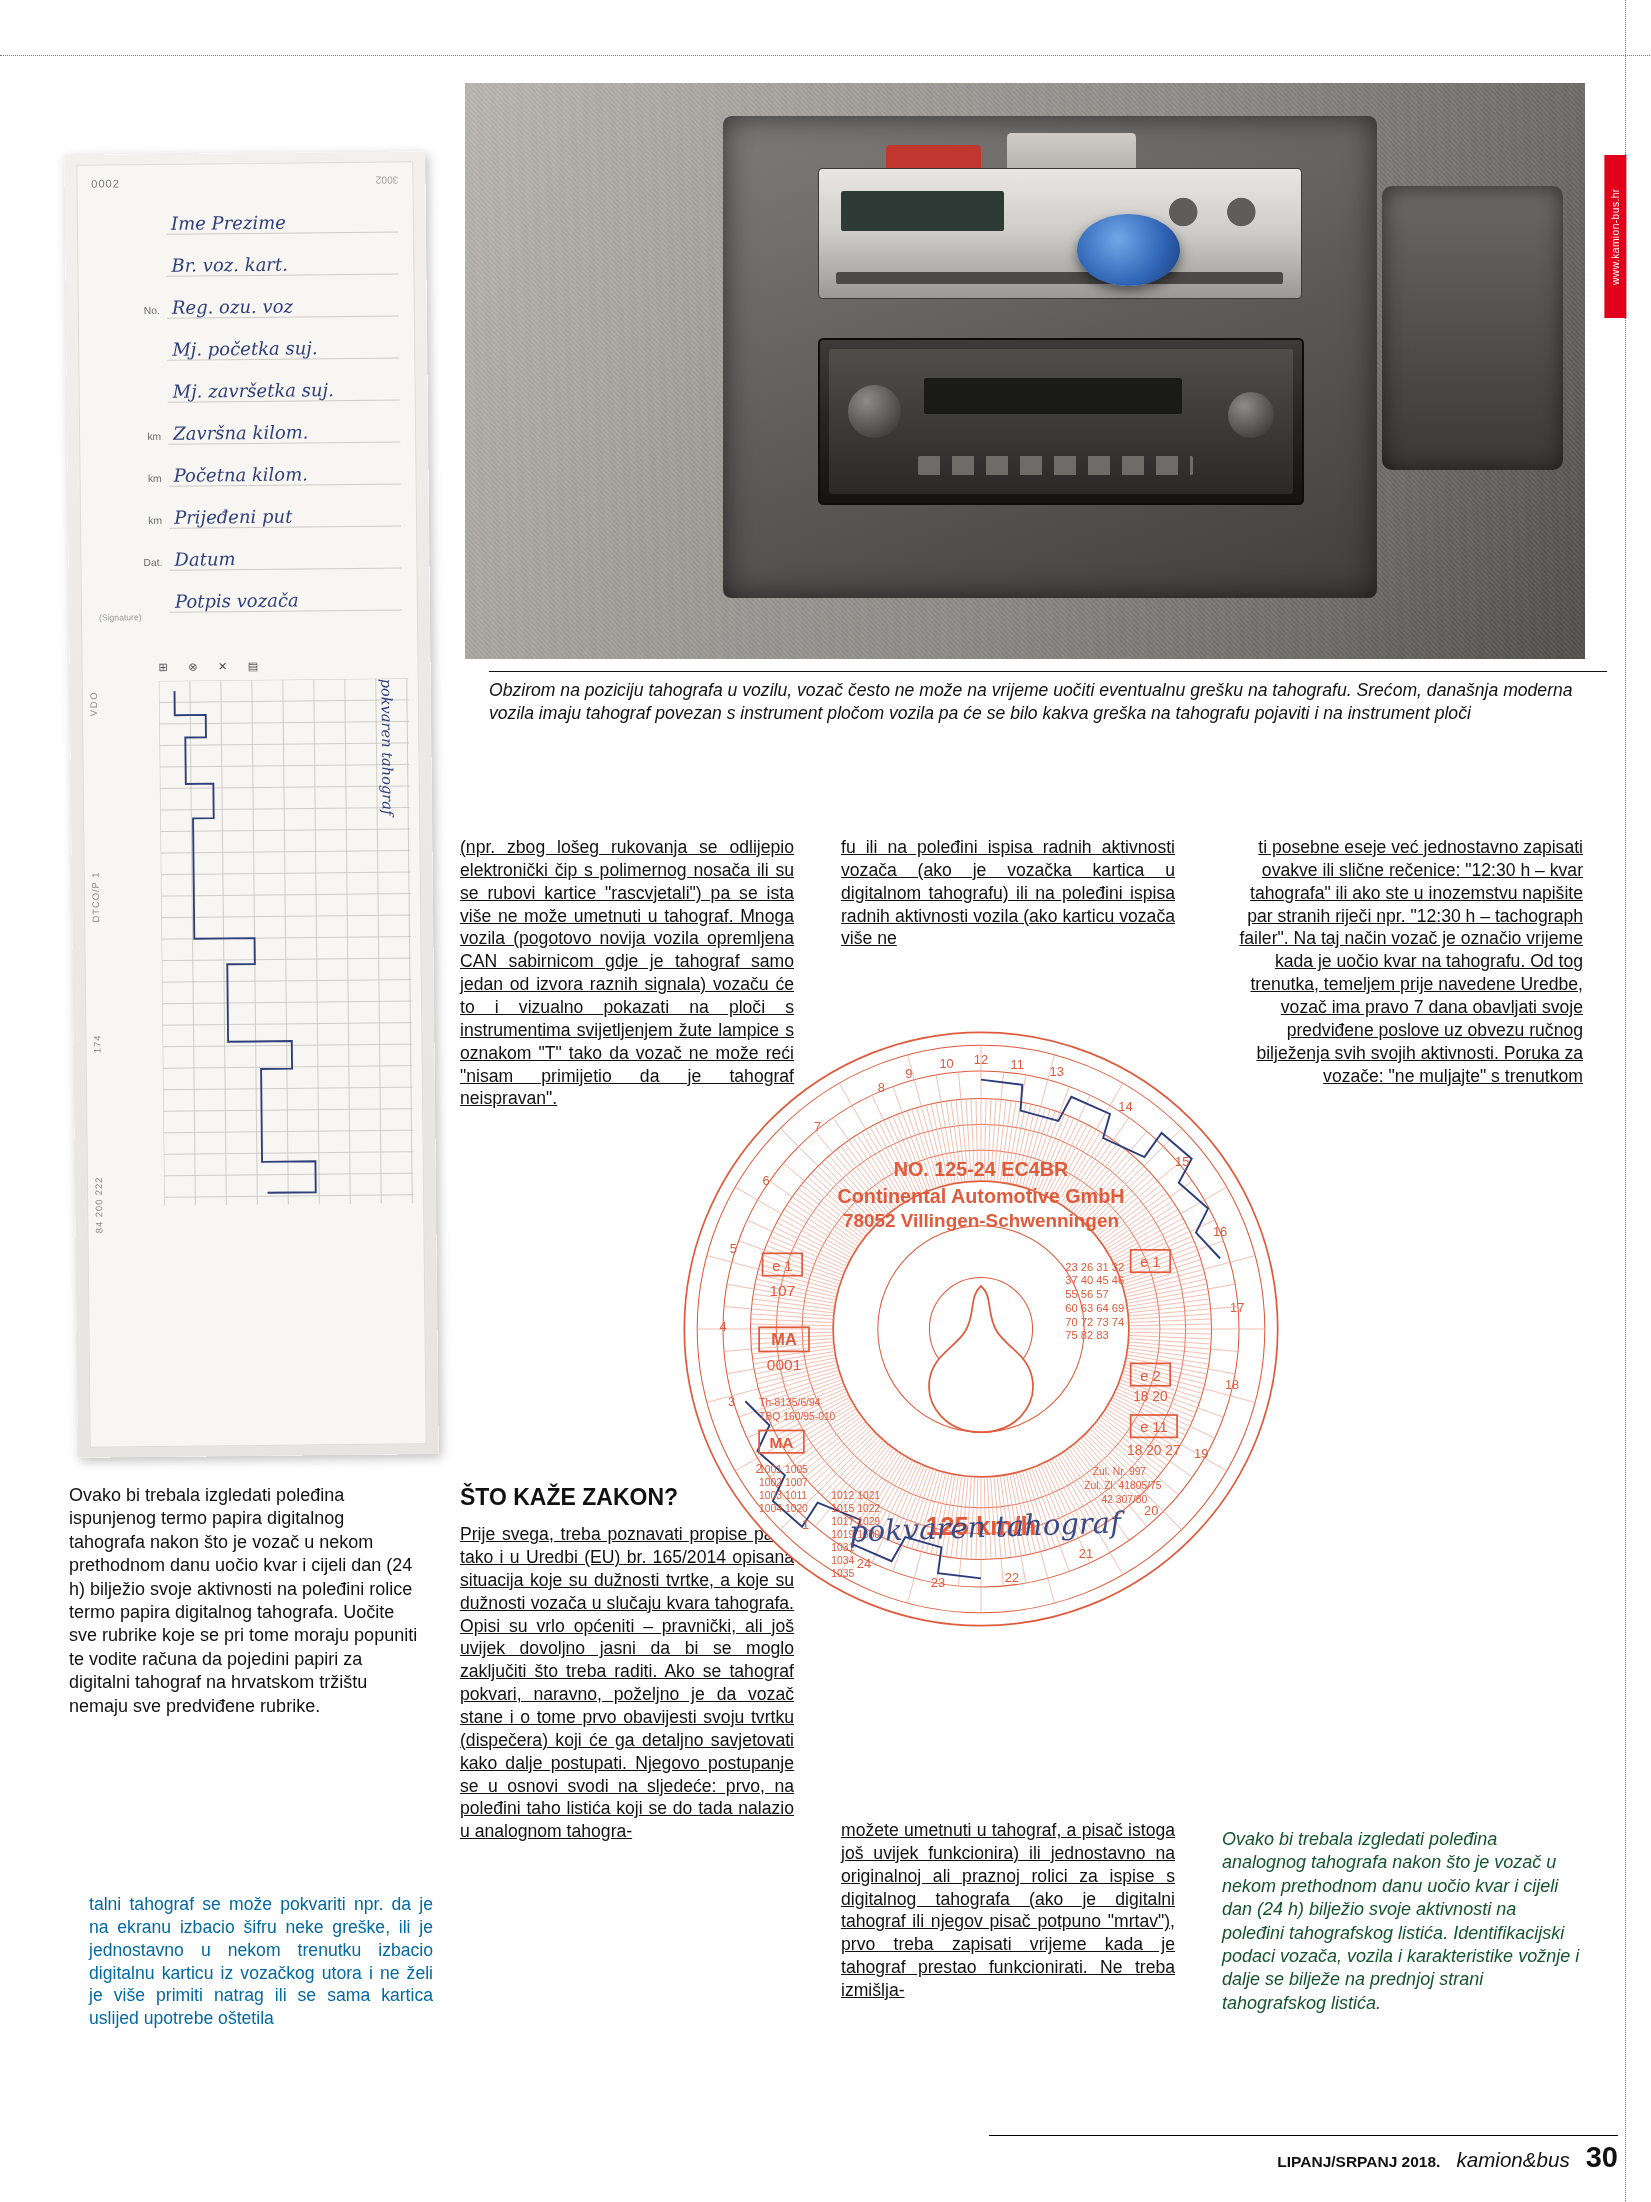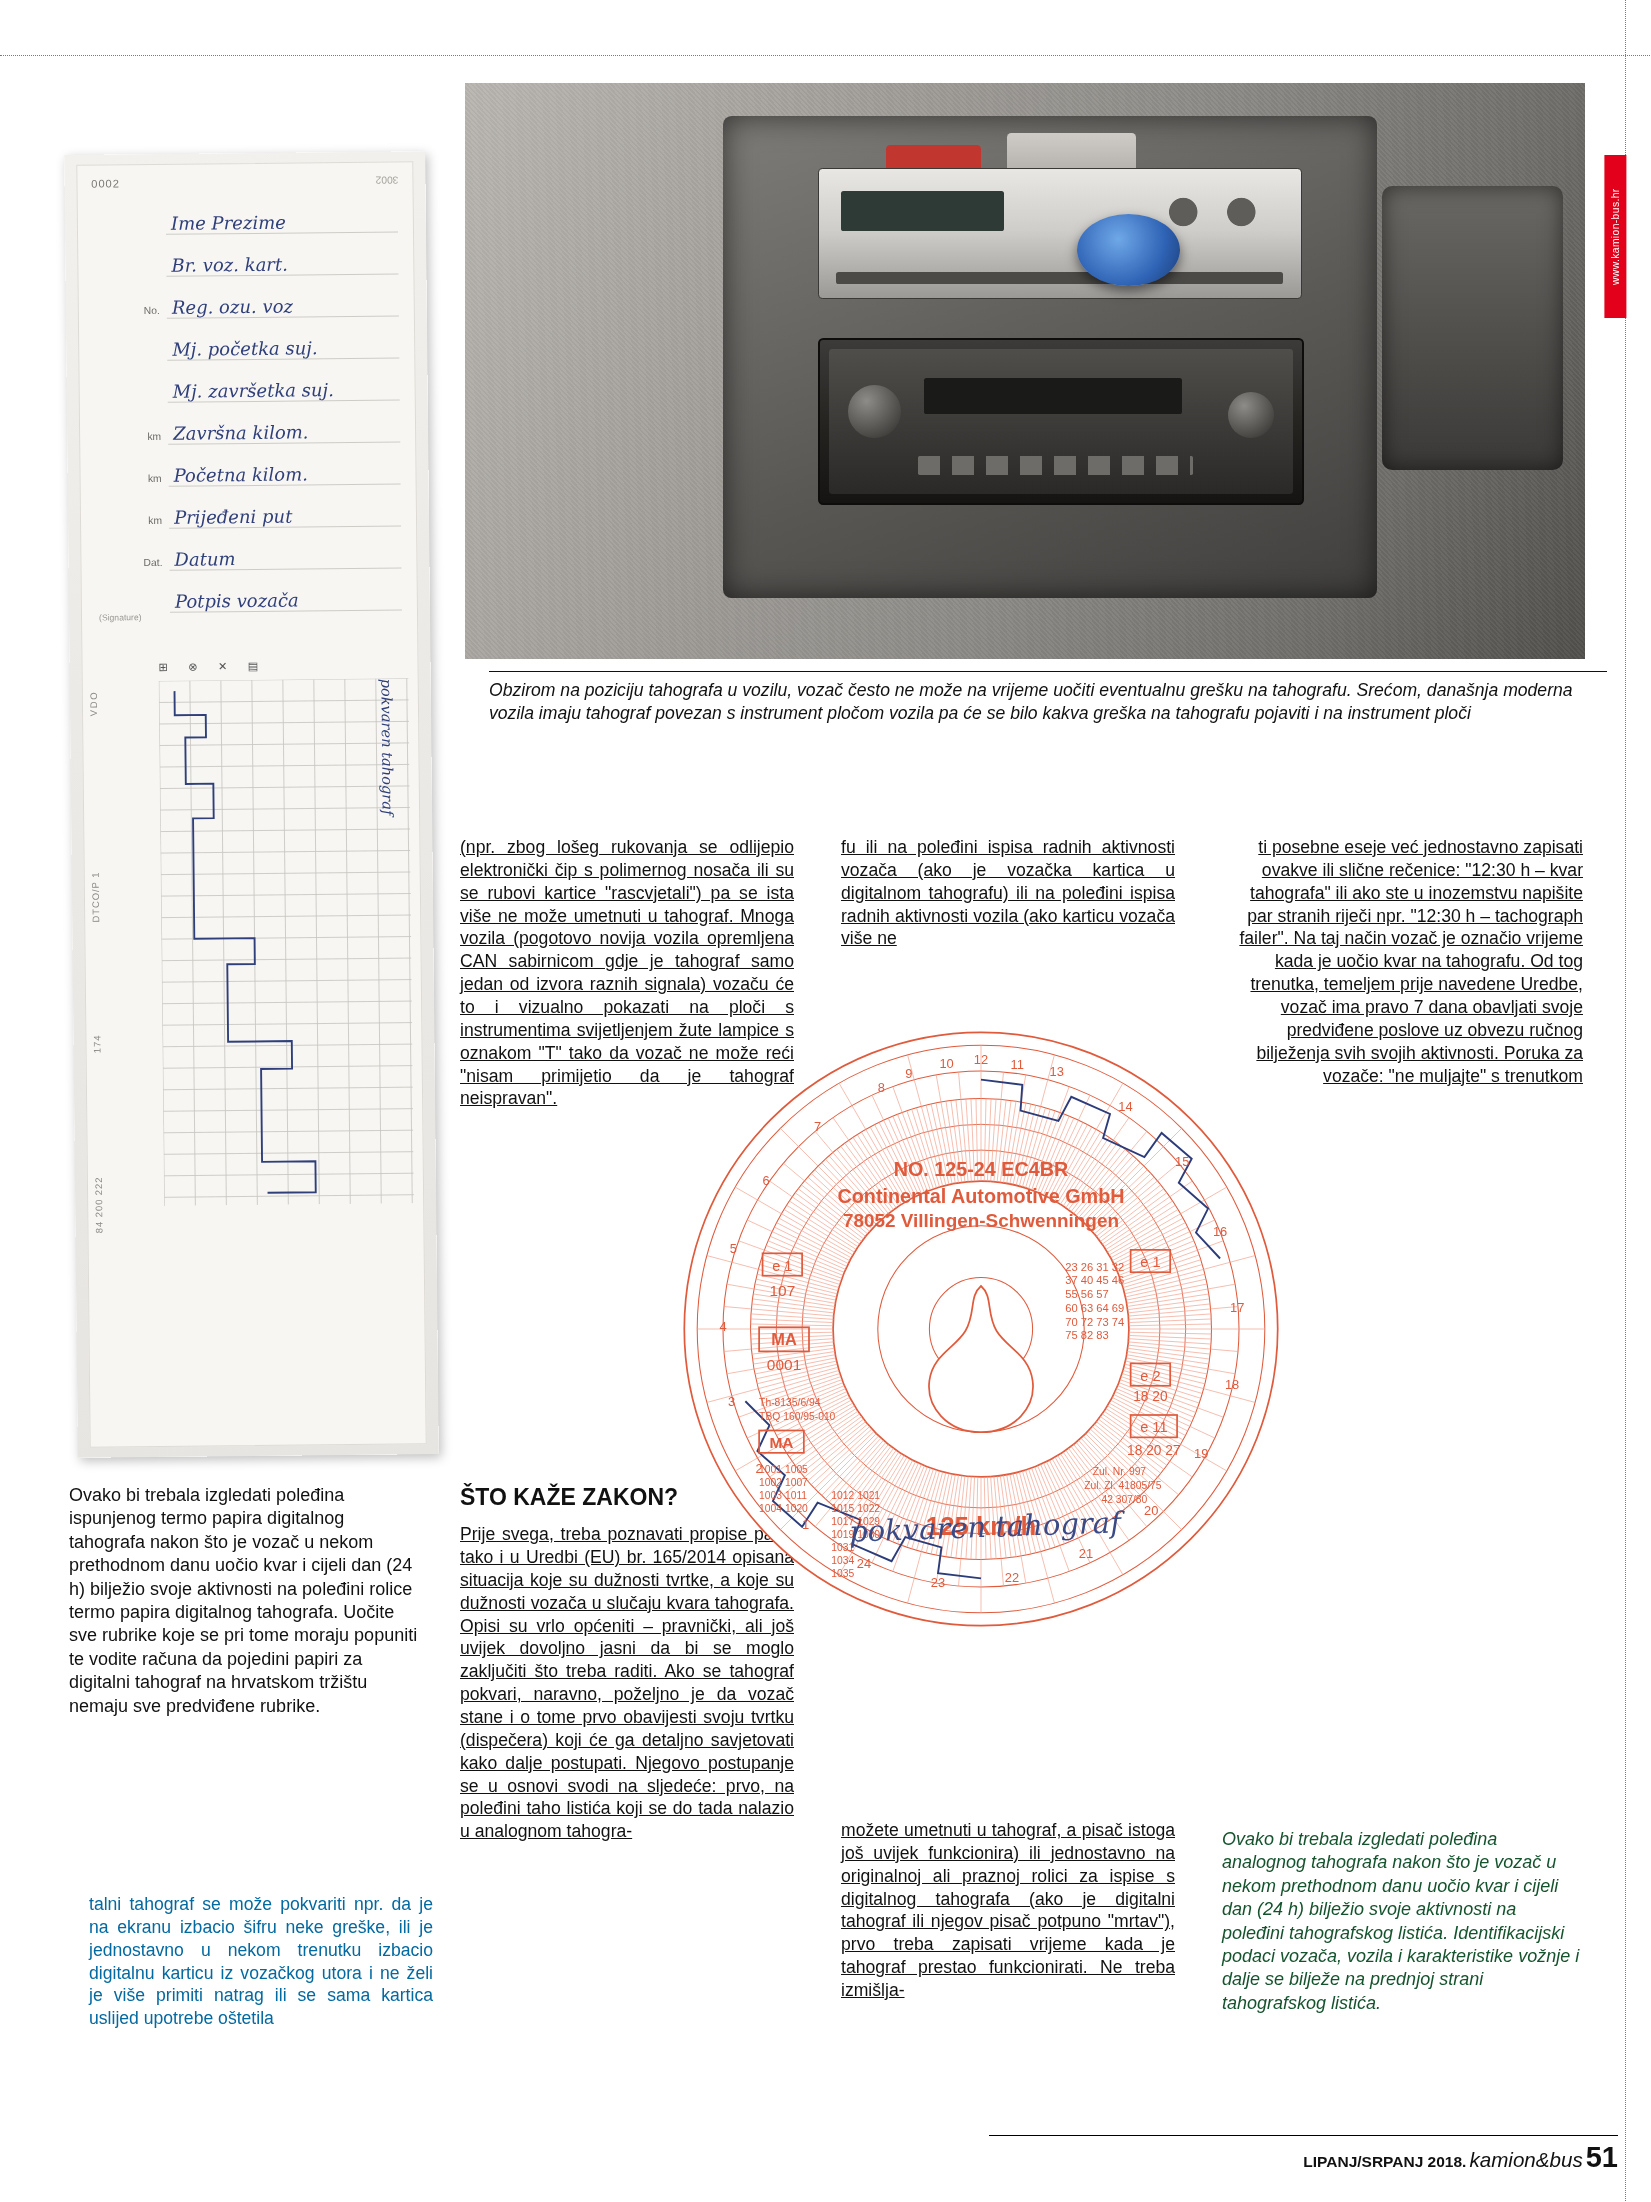--- a/index.html
+++ b/index.html
@@ -141,21 +141,21 @@
   
   .discwrap{position:absolute;left:680px;top:1028px;width:602px;height:602px;}
   .discwrap svg{display:block;}
   .disc-hand{
     position:absolute;left:120px;top:482px;width:370px;text-align:center;
     font-family:"DejaVu Serif",serif;font-style:italic;font-size:29px;color:#3a4a86;
     transform:rotate(-2deg);
   }
 
   
-  .footer{position:absolute;right:34px;bottom:29px;display:flex;align-items:baseline;gap:3px;}
+  .footer{position:absolute;right:34px;bottom:29px;display:flex;align-items:baseline;gap:16px;}
   .footer .issue{font-size:15.5px;font-weight:bold;color:#111;}
   .footer .brand{font-size:20.6px;font-style:italic;color:#111;}
   .footer .pageno{font-size:29px;font-weight:bold;color:#111;}
   .footline{position:absolute;left:989px;right:34px;bottom:67px;border-top:0.9px solid #000;}
 </style>
 </head>
 <body>
 
 <div class="page">
 
@@ -718,17 +718,17 @@
           <text x="392" y="48">11</text>
       </g>
     </svg>
     <div class="disc-hand">pokvaren tahograf</div>
   </div>
 
   <div class="footline"></div>
   <div class="footer">
     <span class="issue">LIPANJ/SRPANJ 2018.</span>
     <span class="brand">kamion&amp;bus</span>
-    <span class="pageno">51</span>
+    <span class="pageno">30</span>
   </div>
 
 </div>
 
 
 </body></html>

